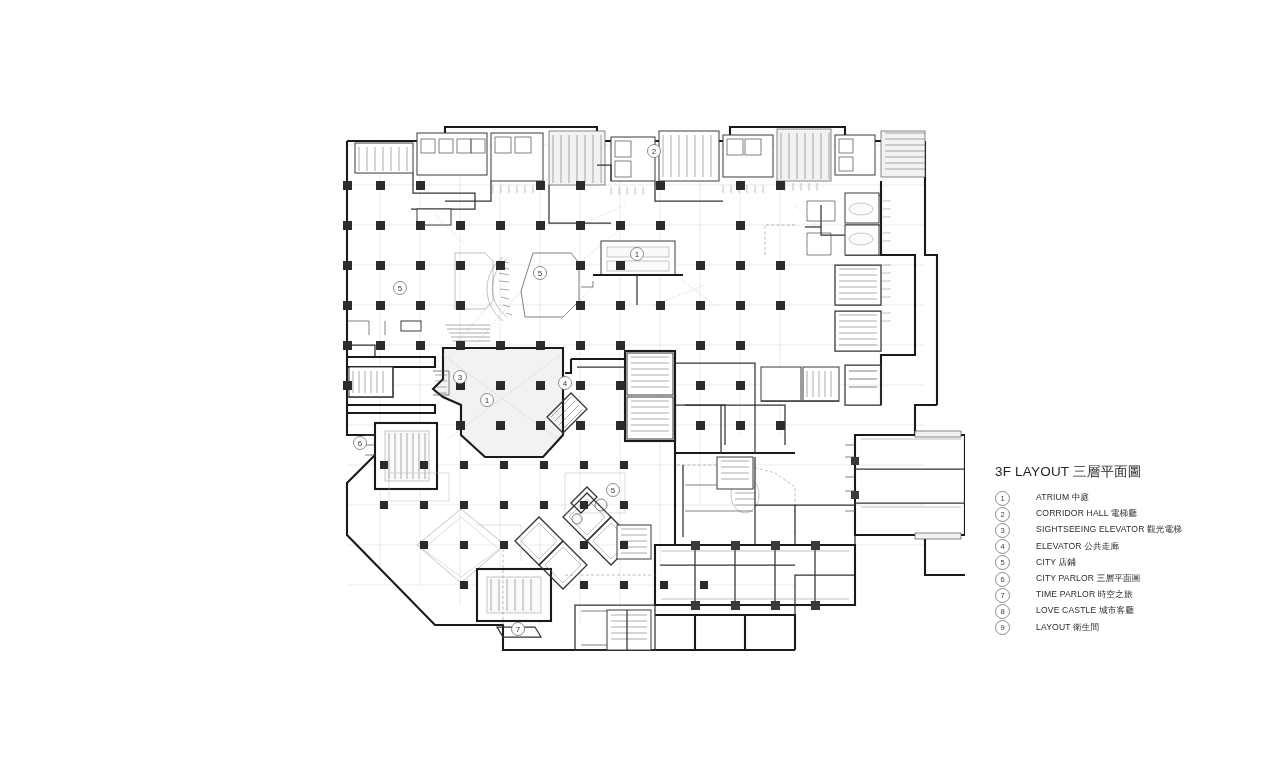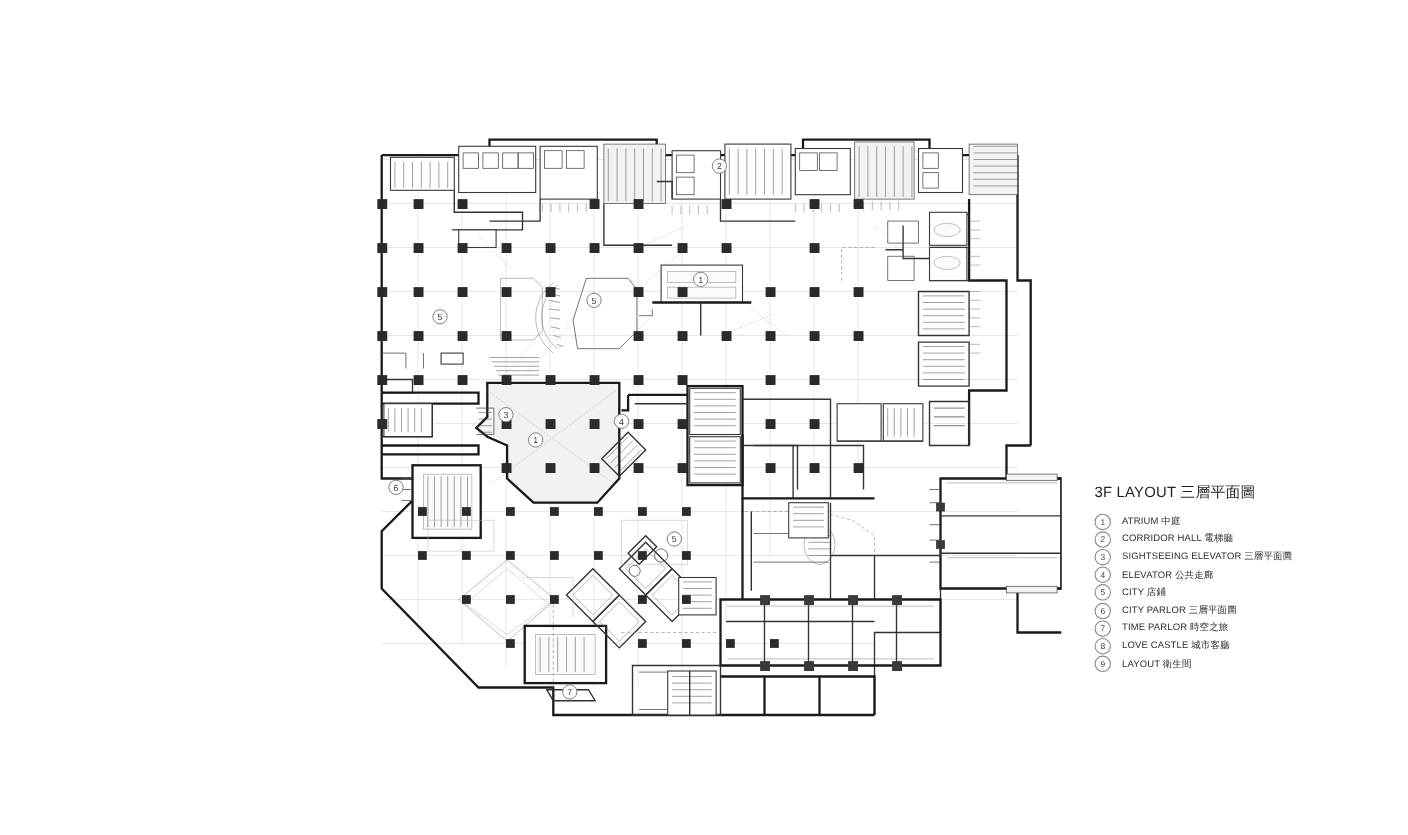--- a/index.html
+++ b/index.html
@@ -46,21 +46,21 @@
   .fill-white { fill: #ffffff; stroke: #3a3a3a; stroke-width: 1.0; }
   .fill-pale  { fill: #fafafa; stroke: #909090; stroke-width: 0.5; }
   .hatch      { fill: none; stroke: #555555; stroke-width: 0.5; }
   .marker-c   { fill: #ffffff; stroke: #6e6e6e; stroke-width: 0.8; }
   .marker-t   { fill: #3a3a3a; font-family: "Liberation Sans", sans-serif; font-size: 8px; text-anchor: middle; }
 
   
   #legend {
     position: absolute;
     left: 995px;
-    top: 439px;
+    top: 463px;
     width: 250px;
   }
   #legend-title {
     font-size: 13.5px;
     color: #231f20;
     letter-spacing: 0.2px;
     margin: 0 0 9px 0;
     white-space: nowrap;
   }
   .legend-row {
@@ -78,20 +78,21 @@
     font-size: 7.6px;
     line-height: 13px;
     text-align: center;
     flex: 0 0 auto;
     margin-right: 10px;
   }
   .legend-label {
     font-size: 8.6px;
     color: #2e2a2b;
     letter-spacing: 0.15px;
+    margin-left: 16px;
   }
 </style>
 </head>
 <body>
 
 <div id="page">
 
   <div id="plan-wrap">
     <svg id="plan" viewBox="0 0 640 550" xmlns="http://www.w3.org/2000/svg">
 
@@ -665,21 +666,21 @@
         <div class="legend-row">
           <div class="legend-num">1</div>
           <div class="legend-label">ATRIUM 中庭</div>
         </div>
         <div class="legend-row">
           <div class="legend-num">2</div>
           <div class="legend-label">CORRIDOR HALL 電梯廳</div>
         </div>
         <div class="legend-row">
           <div class="legend-num">3</div>
-          <div class="legend-label">SIGHTSEEING ELEVATOR 三層平面圖</div>
+          <div class="legend-label">SIGHTSEEING ELEVATOR 觀光電梯</div>
         </div>
         <div class="legend-row">
           <div class="legend-num">4</div>
           <div class="legend-label">ELEVATOR 公共走廊</div>
         </div>
         <div class="legend-row">
           <div class="legend-num">5</div>
           <div class="legend-label">CITY 店鋪</div>
         </div>
         <div class="legend-row">

